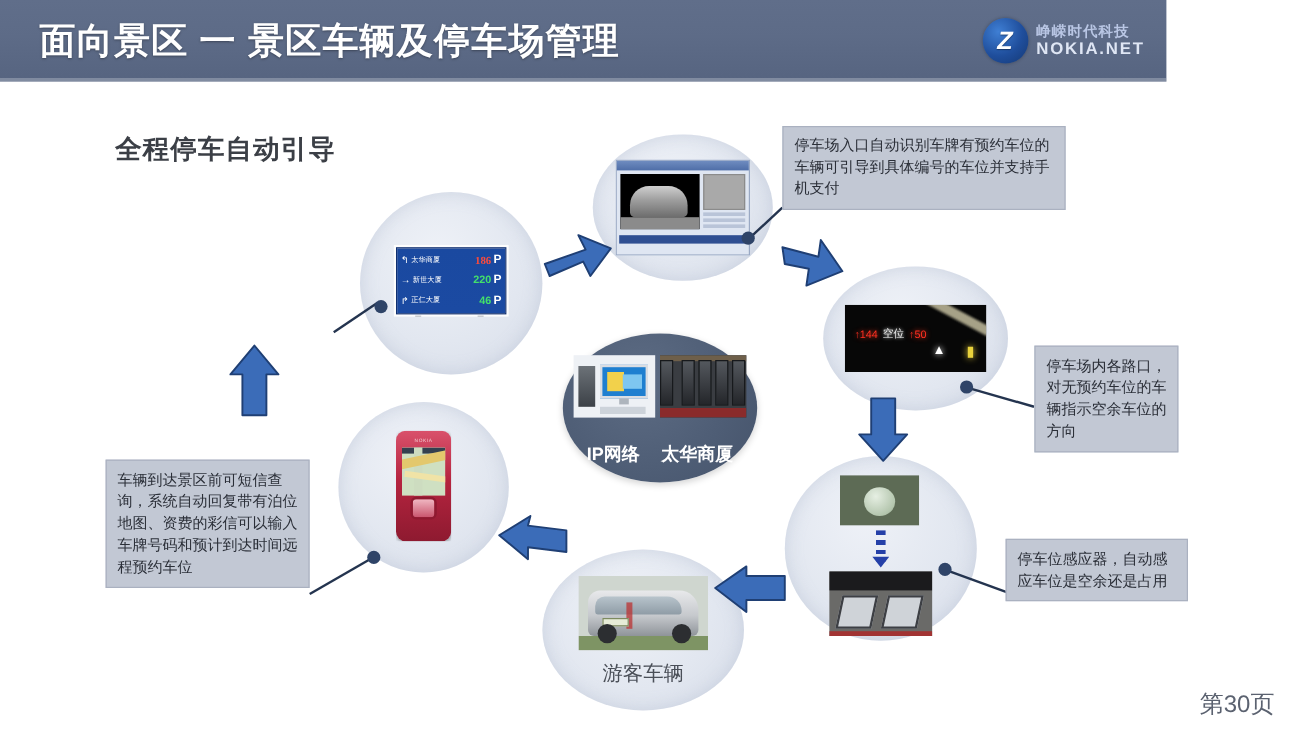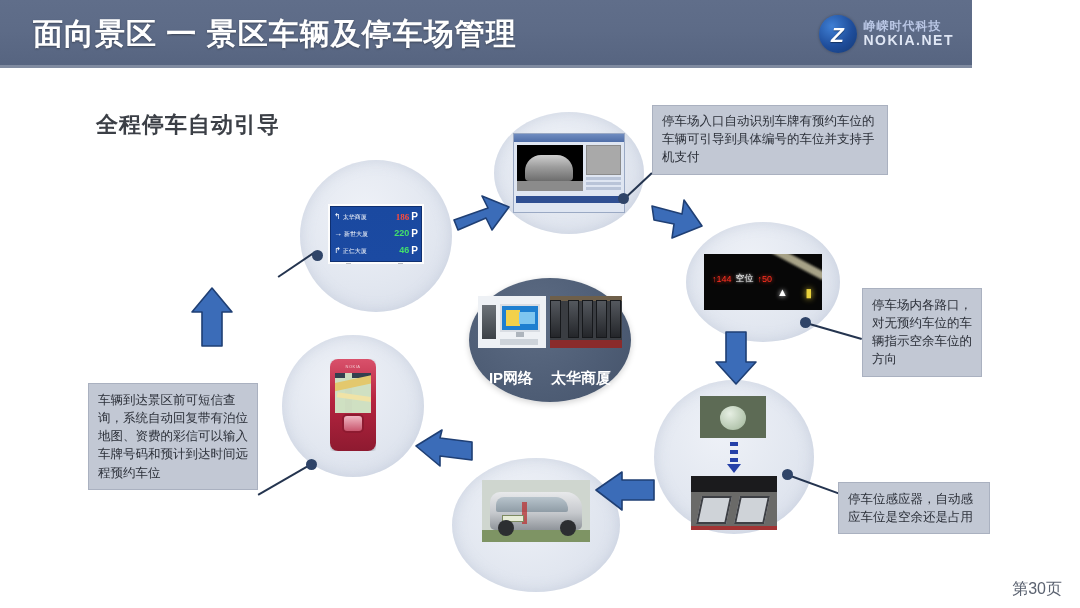--- a/index.html
+++ b/index.html
@@ -225,30 +225,30 @@
   }
   .leader { position:absolute; background:#24344f; height:1.6px; transform-origin:left center; }
   .leader-dot {
     position:absolute; width:11px; height:11px; border-radius:50%; background:#2f4468;
   }
 
   #box-entry { left:652px; top:105px; width:236px;font-family:Liberation Mono, monospace; }
   #box-mainentry { left:88px; top:243px; width:190px; }
   #box-sms { left:88px; top:383px; width:170px; }
   #box-inner { left:862px; top:288px; width:120px; }
-  #box-sensor { left:838px; top:482px; width:152px; }
+  #box-sensor { left:838px; top:449px; width:152px; }
 
   
   .arrow { position:absolute; }
   .arrow svg { display:block; }
 
   
   .pageno {
     position:absolute; right:18px; bottom:8px;
-    font-size:16px; color:#5b6270;
+    font-size:20px; color:#5b6270;
   }
 </style>
 </head>
 <body>
 
 <div class="slide">
 
   <div class="header">
     <div class="header-title">面向景区 一 景区车辆及停车场管理</div>
     <div class="logo">
@@ -354,20 +354,21 @@
       <div class="car-img">
         <div class="grass"></div>
         <div class="body"></div>
         <div class="glass"></div>
         <div class="tail"></div>
         <div class="plate"></div>
         <div class="wheel l"></div>
         <div class="wheel r"></div>
       </div>
     </div>
+    <div class="cap" style="top:92px;">游客车辆</div>
   </div>
 
   <div class="circle" id="c-phone">
     <div class="photo" style="left:48px; top:24px;">
       <div class="phone-img">
         <div class="phone-body"></div>
         <div class="phone-brand">NOKIA</div>
         <div class="phone-screen">
           <div class="bar"></div>
           <div class="map-b"></div>

